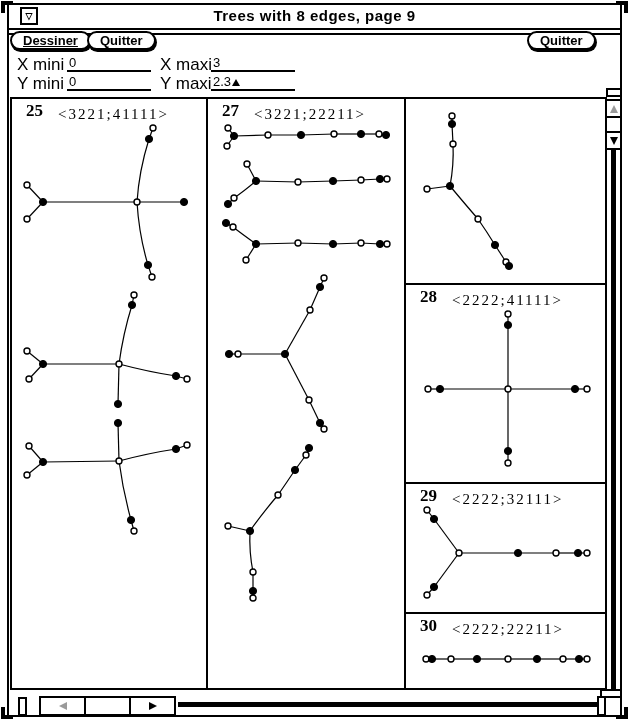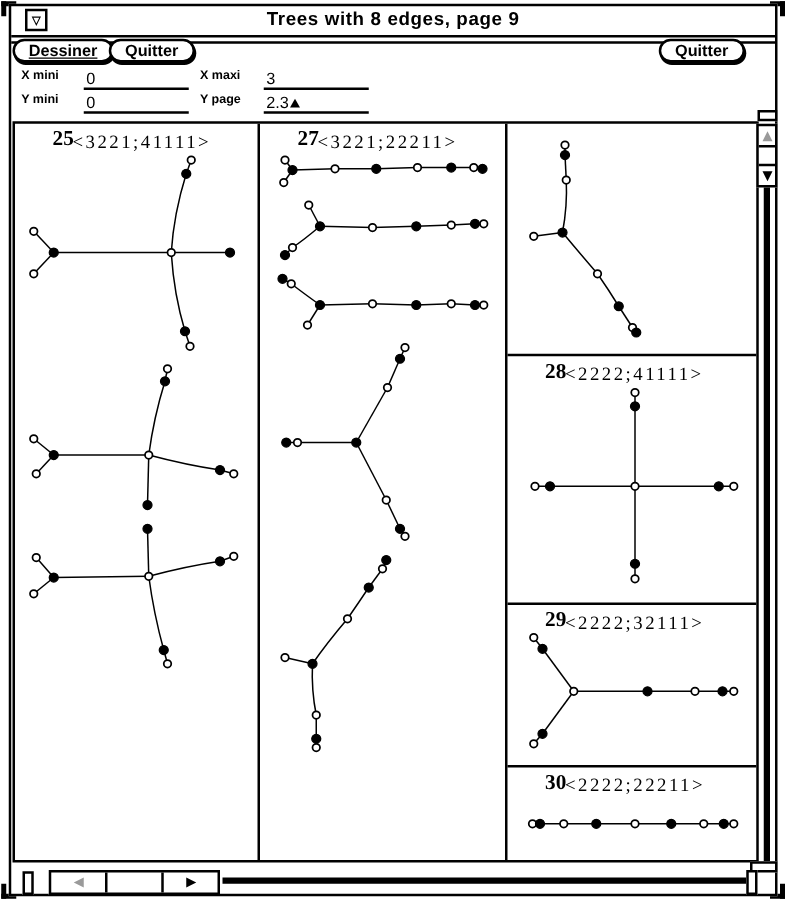--- a/index.html
+++ b/index.html
@@ -20,37 +20,37 @@
   .menu-btn span{font-size:9px;line-height:9px;font-weight:bold;}
   .title-sep{position:absolute;left:9px;top:28px;width:611px;height:3px;border-top:2px solid #000;border-bottom:2px solid #000;box-sizing:content-box;}
   
   .olbtn{position:absolute;height:19px;border:2px solid #000;border-radius:11px;background:#fff;
          font-family:"Liberation Sans",sans-serif;font-weight:bold;font-size:13px;line-height:15px;
          padding:0 11px;box-shadow:1px 2px 0 0 #000;cursor:pointer;}
   #btn-dessiner{left:10px;top:31px;text-decoration:underline;}
   #btn-agrandir{left:87px;top:31px;}
   #btn-quitter{left:527px;top:31px;}
   
-  .flabel{position:absolute;font-weight:bold;font-size:10px;}
+  .flabel{position:absolute;font-weight:normal;font-size:17px;}
   .fvalue{position:absolute;width:82px;height:15px;border-bottom:2px solid #000;font-size:13px;line-height:15px;padding-left:2px;}
   .caret{display:inline-block;width:0;height:0;border-left:4px solid transparent;border-right:4px solid transparent;
          border-bottom:7px solid #000;margin-left:1px;vertical-align:baseline;}
   
   .content{position:absolute;left:10px;top:97px;width:597px;height:593px;border:2px solid #000;box-sizing:border-box;display:flex;background:#fff;}
   .vdiv{width:2px;background:#000;}
   .hdiv{height:2px;background:#000;}
   .panel{position:relative;overflow:hidden;}
   .col-left{width:194px;}
   .col-mid{width:196px;}
   .col-right{flex:1;display:flex;flex-direction:column;}
   #panel-r1{height:184px;}
   #panel-28{height:197px;}
   #panel-29{height:128px;}
   #panel-30{flex:1;}
-  .pnum{position:absolute;left:14px;top:2px;font-family:"Liberation Serif",serif;font-weight:bold;font-size:17px;margin-left:16px;}
+  .pnum{position:absolute;left:14px;top:2px;font-family:"Liberation Serif",serif;font-weight:bold;font-size:17px;}
   .pcode{position:absolute;left:46px;top:7px;font-family:"Liberation Serif",serif;font-size:15px;letter-spacing:2px;white-space:nowrap;}
   .panel svg{position:absolute;left:0;top:0;}
   
   .sb{position:absolute;box-sizing:border-box;background:#fff;border:2px solid #000;}
   #vsb-anchor-top{left:606px;top:88px;width:16px;height:9px;}
   #vsb-elevator{left:605px;top:99px;width:17px;height:51px;display:flex;flex-direction:column;padding:0;}
   .vcell{display:flex;align-items:center;justify-content:center;}
   #vsb-up{height:15px;border-bottom:2px solid #000;}
   #vsb-mid{flex:1;}
   #vsb-down{height:15px;border-top:2px solid #000;}
@@ -91,21 +91,21 @@
   <button class="olbtn" id="btn-dessiner">Dessiner</button>
   <button class="olbtn" id="btn-agrandir">Quitter</button>
   <button class="olbtn" id="btn-quitter">Quitter</button>
 
   <span class="flabel" style="left:17px;top:55px;">X mini</span>
   <span class="fvalue" style="left:67px;top:55px;"><span>0</span></span>
   <span class="flabel" style="left:160px;top:55px;">X maxi</span>
   <span class="fvalue" style="left:211px;top:55px;"><span>3</span></span>
   <span class="flabel" style="left:17px;top:74px;">Y mini</span>
   <span class="fvalue" style="left:67px;top:74px;"><span>0</span></span>
-  <span class="flabel" style="left:160px;top:74px;">Y page</span>
+  <span class="flabel" style="left:160px;top:74px;">Y maxi</span>
   <span class="fvalue" style="left:211px;top:74px;"><span>2.3</span><span class="caret"></span></span>
 
   <div class="content">
     <div class="panel col-left">
       <span class="pnum">25</span>
       <span class="pcode">&lt;3221;41111&gt;</span>
       <svg width="194" height="589" viewBox="0 0 194 589">
           <path d="M141 29 L137 40" fill="none" stroke="#000" stroke-width="1.2"></path>
           <path d="M137 40 Q127 72 125 103" fill="none" stroke="#000" stroke-width="1.2"></path>
           <path d="M125 103 Q127 136 136 166" fill="none" stroke="#000" stroke-width="1.2"></path>

